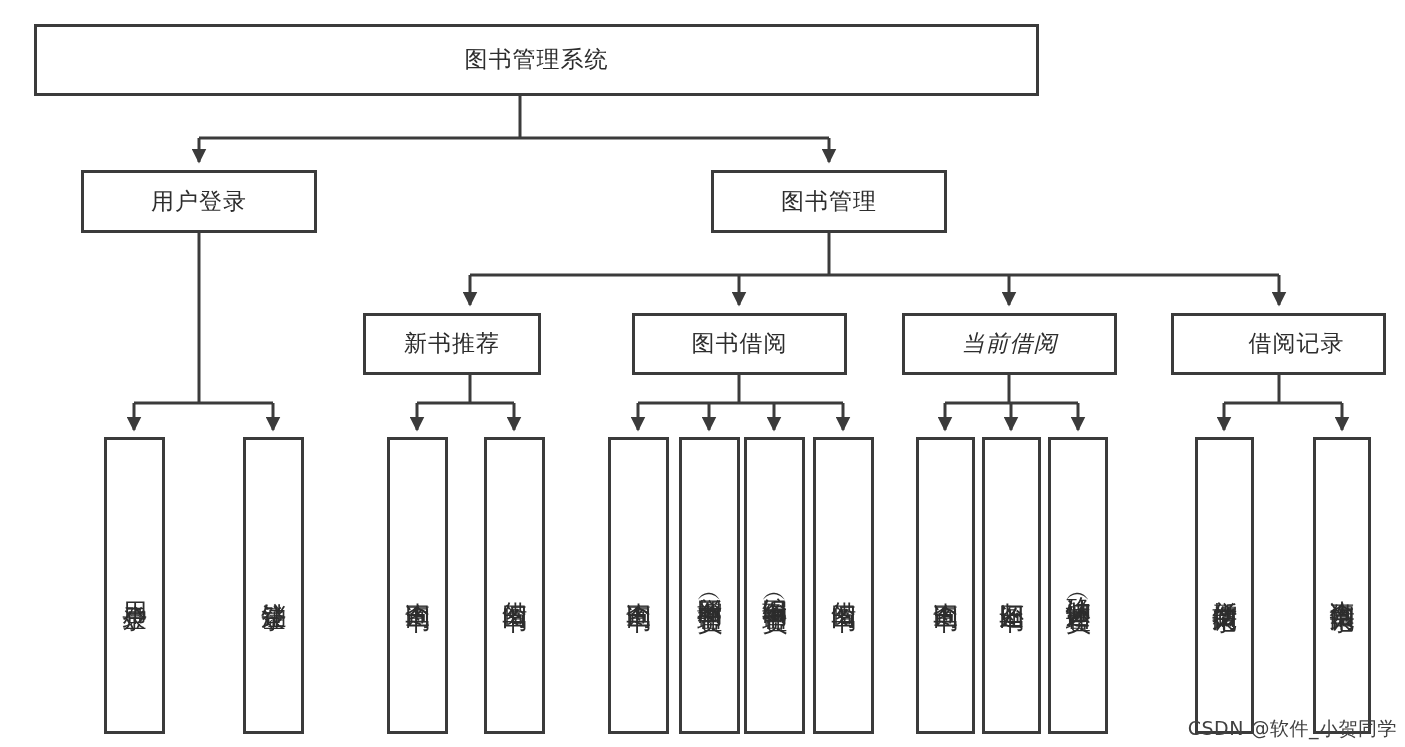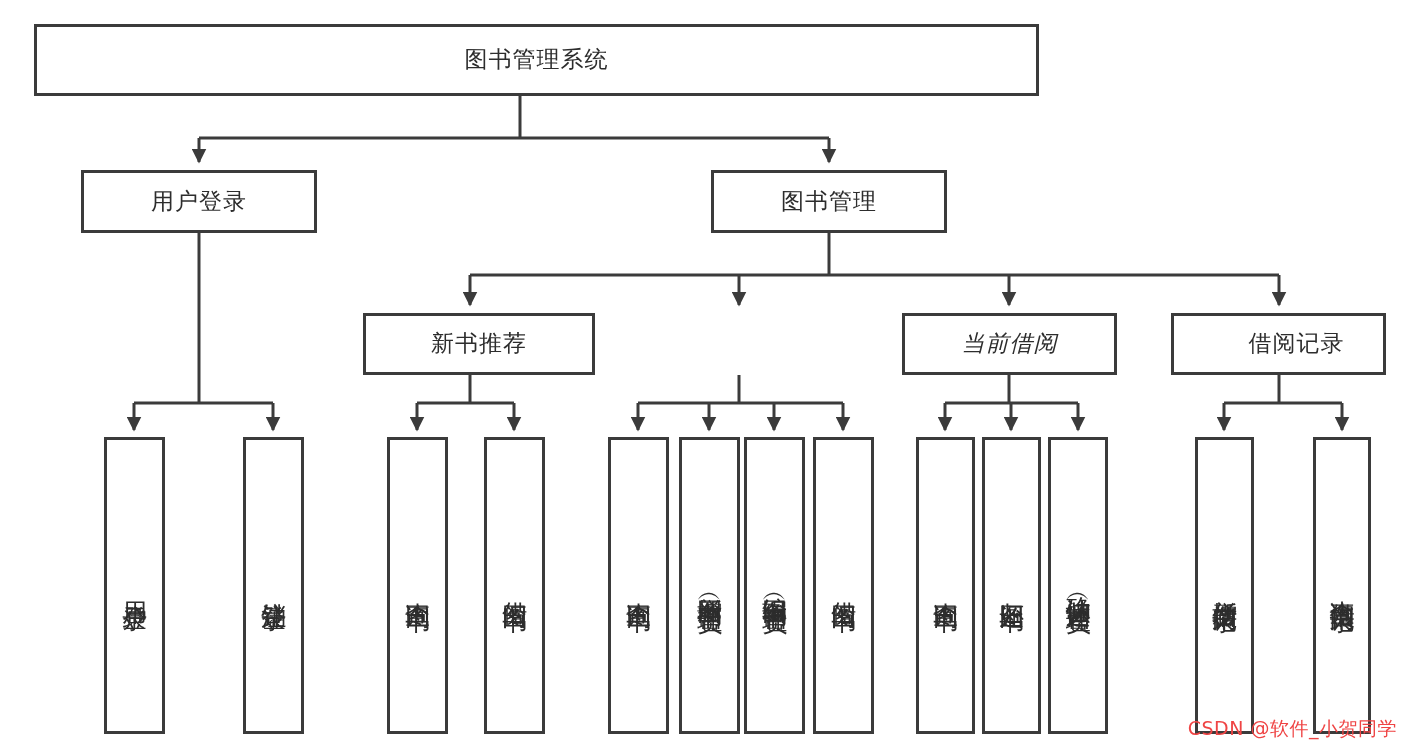--- a/index.html
+++ b/index.html
@@ -55,21 +55,21 @@
     line-height: 1.18;
     letter-spacing: 2px;
     white-space: nowrap;
     max-height: 100%;
   }
   .watermark {
     position: absolute;
     right: 8px;
     bottom: 5px;
     font-size: 19px;
-    color: #ef4444;
+    color: #404040;
     white-space: nowrap;
     letter-spacing: 0.5px;
   }
 </style>
 </head>
 <body>
 
 <div id="canvas">
 
   <svg class="edges" viewBox="0 0 1405 747" xmlns="http://www.w3.org/2000/svg">
@@ -126,22 +126,25 @@
     <span class="lbl">图书管理系统</span>
   </div>
 
   <div class="node h" style="left:81px; top:170px; width:236px; height:63px;">
     <span class="lbl">用户登录</span>
   </div>
   <div class="node h" style="left:711px; top:170px; width:236px; height:63px;text-align:right;">
     <span class="lbl">图书管理</span>
   </div>
 
-  <div class="node h" style="left:363px; top:313px; width:232px; height:62px;">
+  <div class="node h" style="left:363px; top:313px; width:178px; height:62px;">
     <span class="lbl">新书推荐</span>
+  </div>
+  <div class="node h" style="left:632px; top:313px; width:215px; height:62px;">
+    <span class="lbl">图书借阅</span>
   </div>
   <div class="node h" style="left:902px; top:313px; width:215px; height:62px;font-style:italic;">
     <span class="lbl">当前借阅</span>
   </div>
   <div class="node h" style="left:1171px; top:313px; width:215px; height:62px;padding-left:36px;">
     <span class="lbl">借阅记录</span>
   </div>
 
   <div class="node v" style="left:104px; top:437px; width:61px; height:297px;">
     <span class="lbl">用户登录</span>

